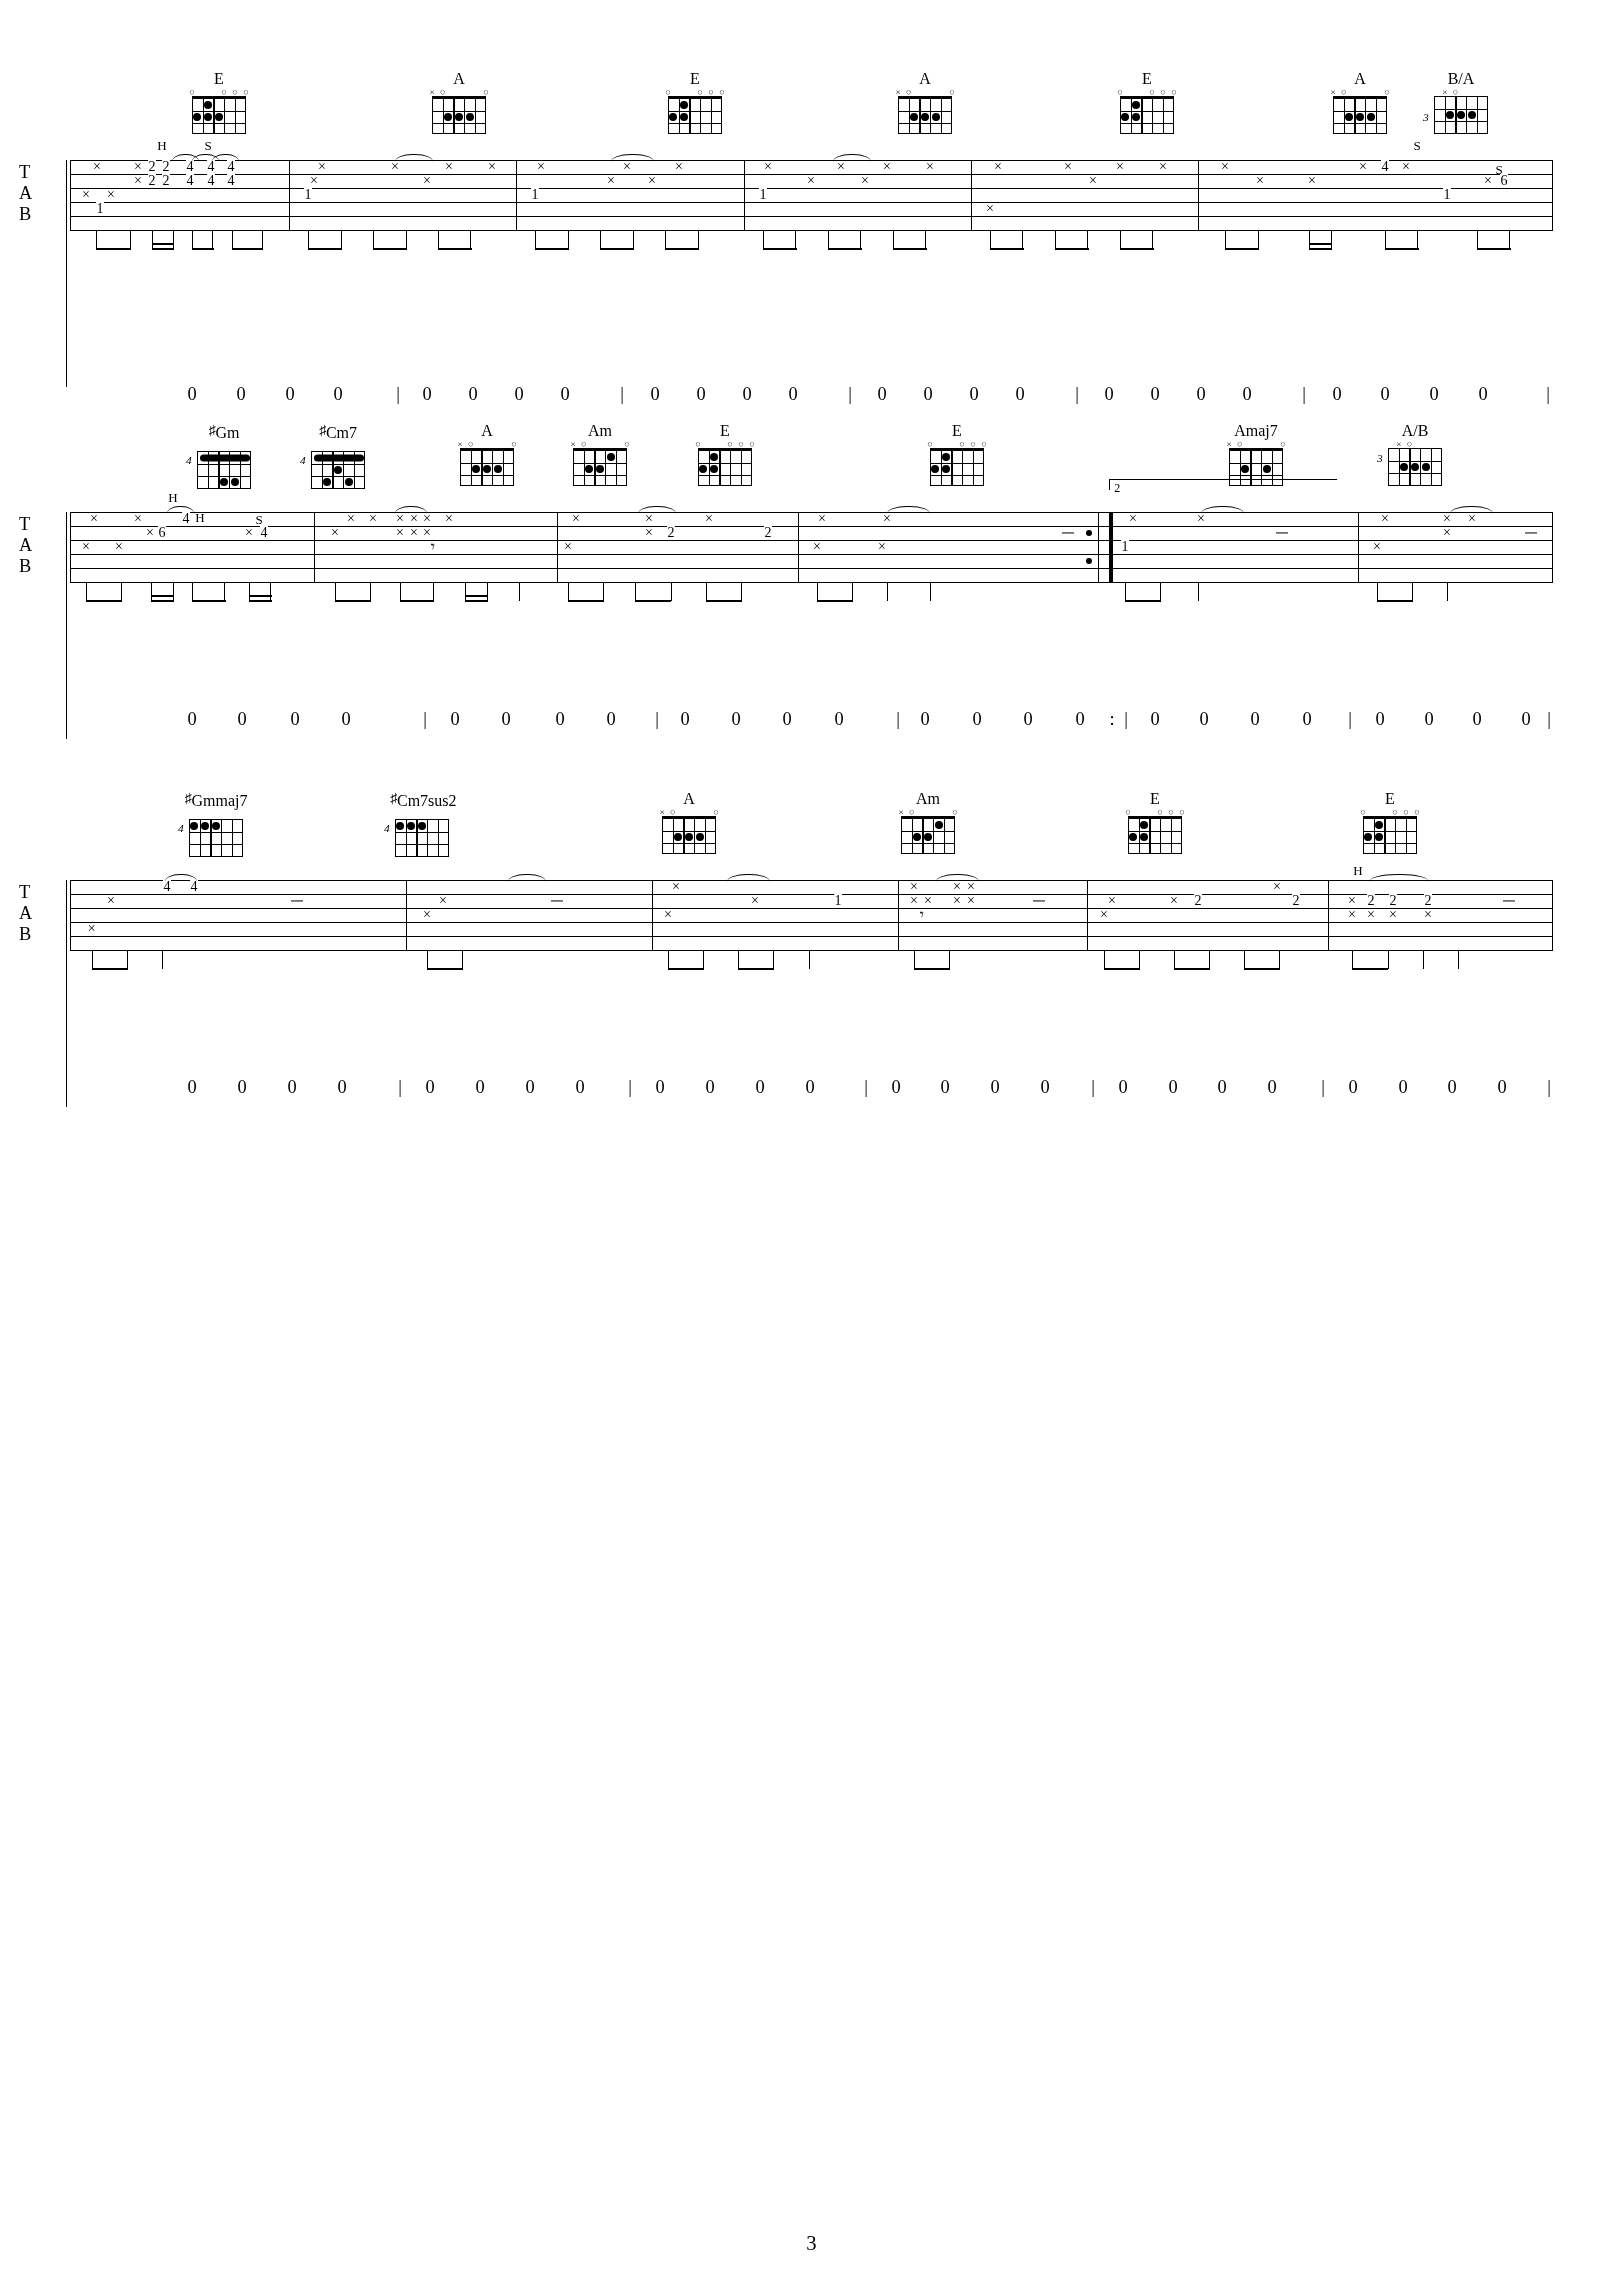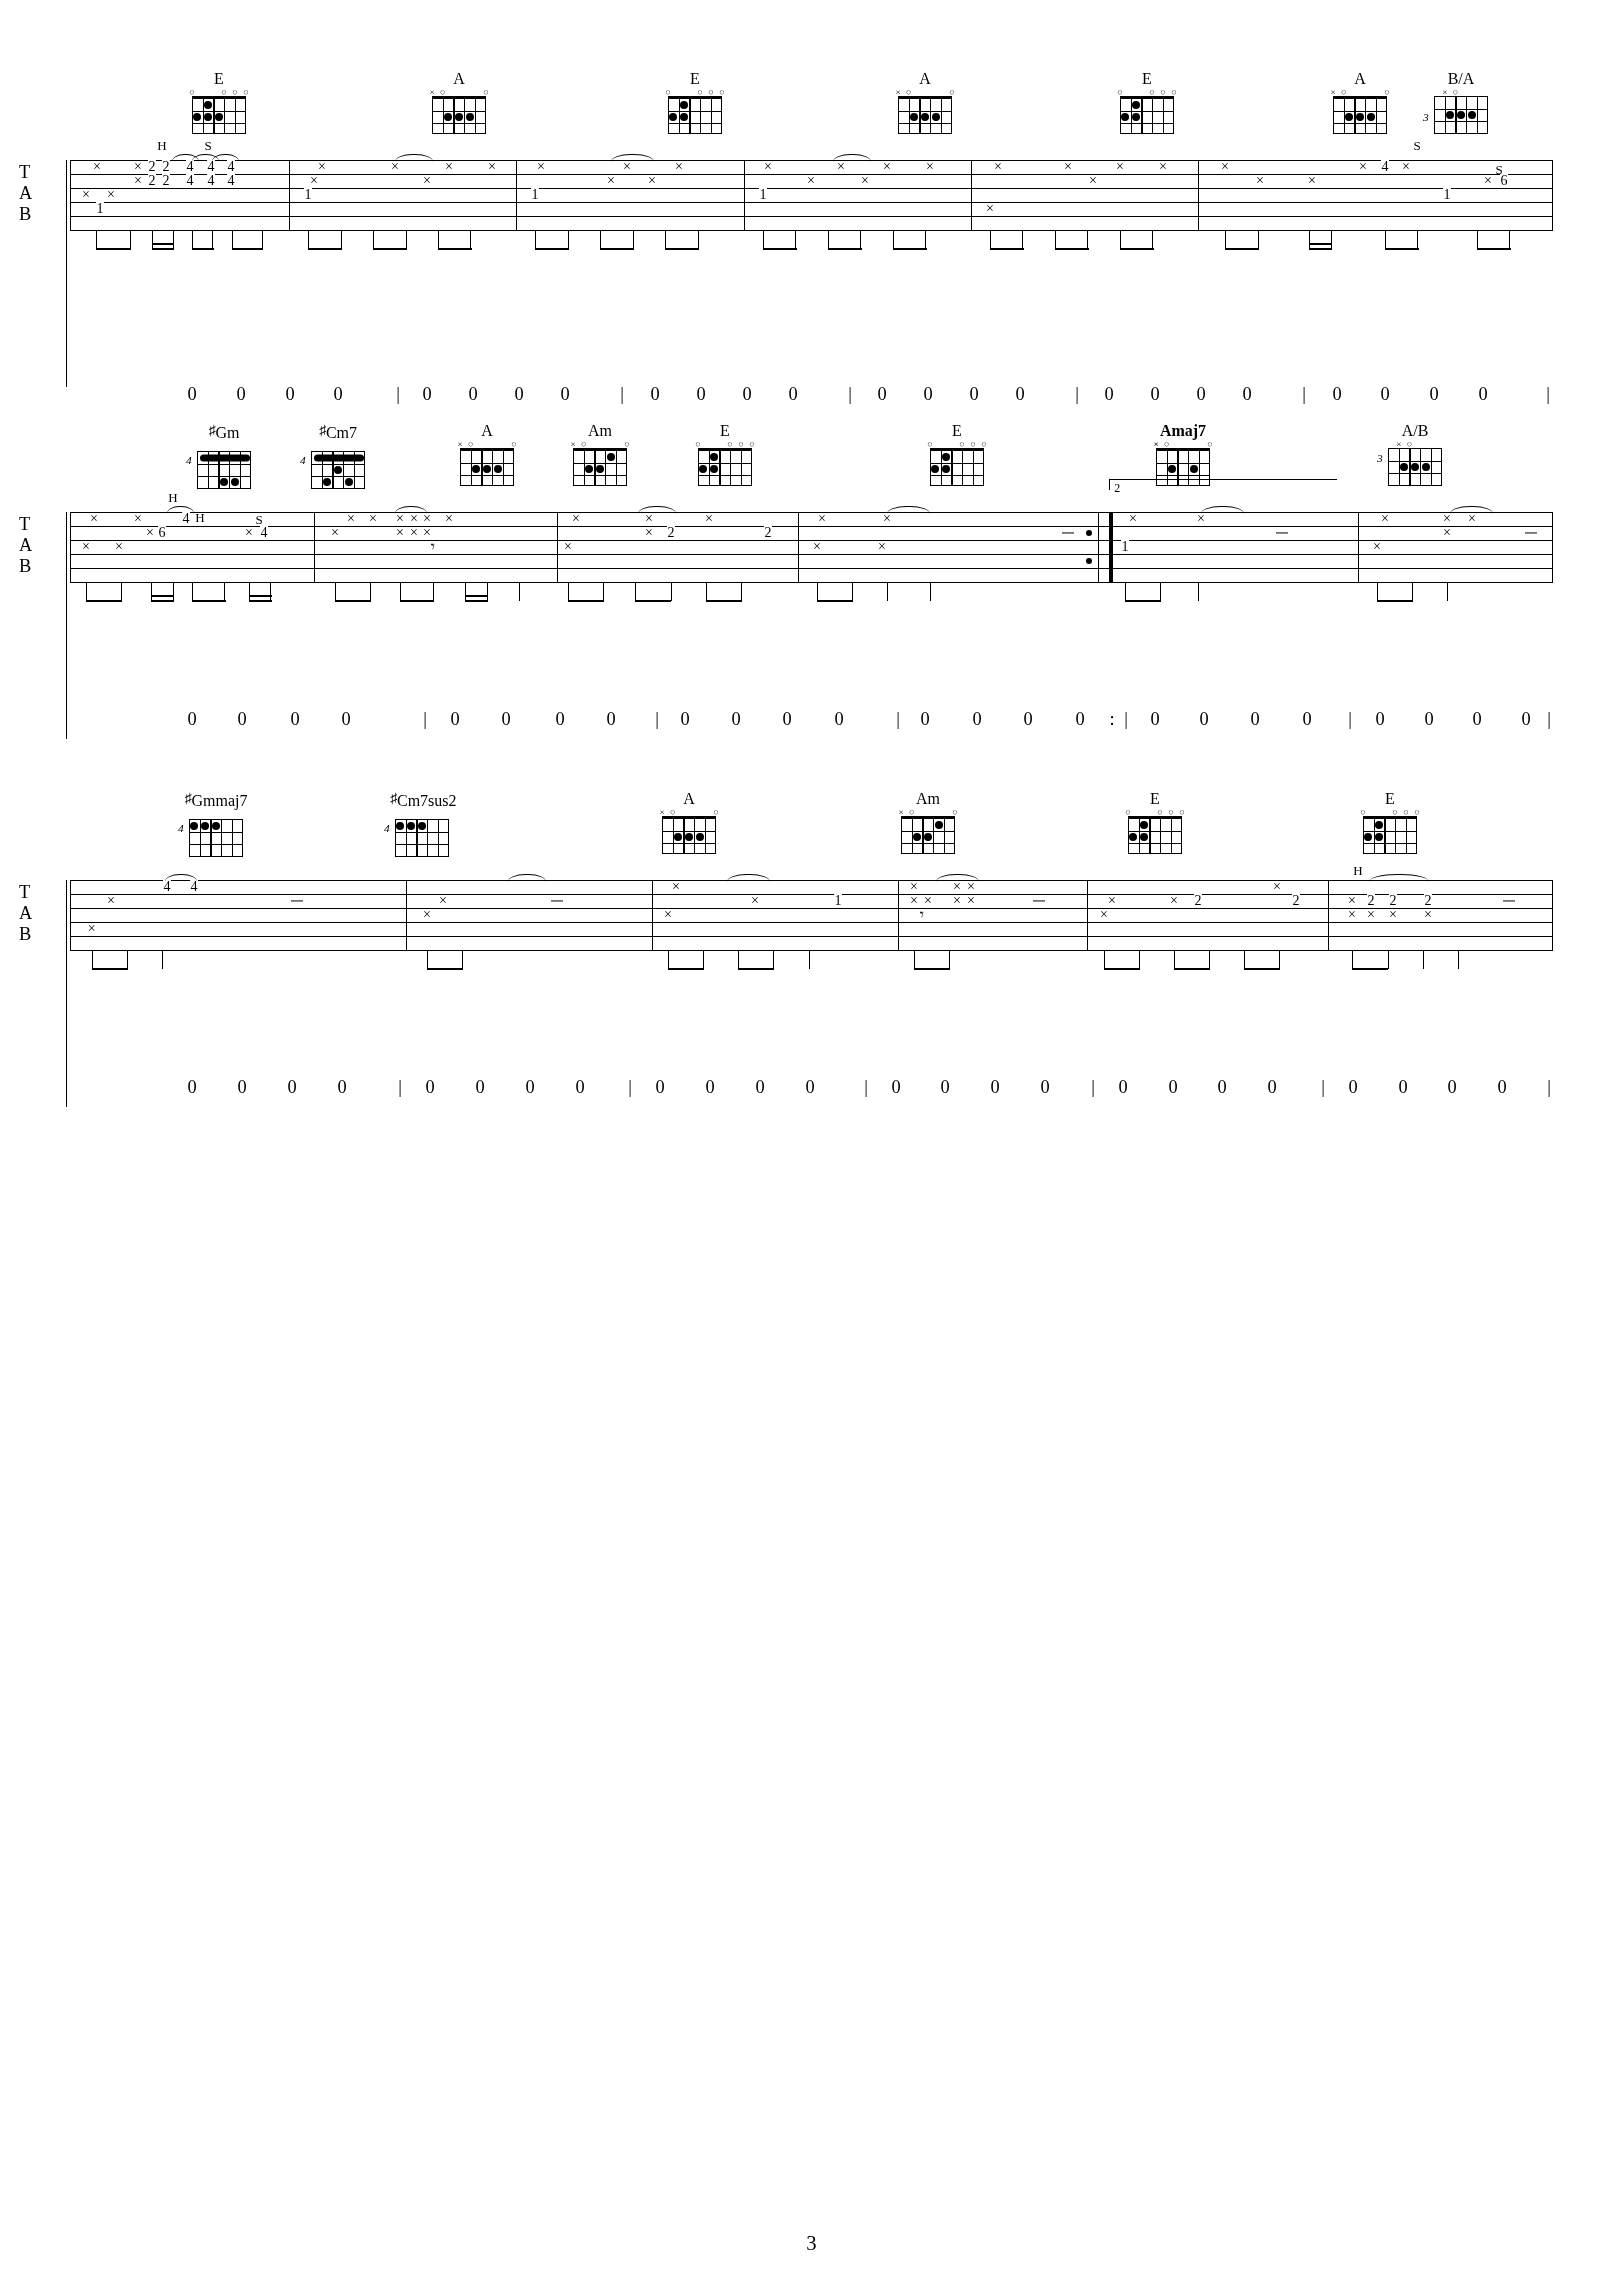--- a/index.html
+++ b/index.html
@@ -728,21 +728,21 @@
             <div class="vline" style="left:42px;"></div>
         <div class="hline" style="top:12px;"></div>
             <div class="hline" style="top:24px;"></div>
         <div class="dot" style="left:15px; top:6px;"></div>
         <div class="dot" style="left:4.3px; top:18px;"></div>
             <div class="dot" style="left:15px; top:18px;"></div>
       </div>
     </div>
   </div>
 
-  <div class="chord" style="left:1151px; top:5.4px;font-weight:bold;">
+  <div class="chord" style="left:1224px; top:5.4px;">
     <div class="cname">Amaj7</div>
     <div class="grid-wrap">
       <div class="omark">
         <span style="left:0px;">×</span>
             <span style="left:10.8px;">○</span>
             <span style="left:54px;">○</span>
       </div>
       <div class="grid nut">
         <div class="vline" style="left:9.7px;"></div>
             <div class="vline" style="left:20.6px;"></div>

